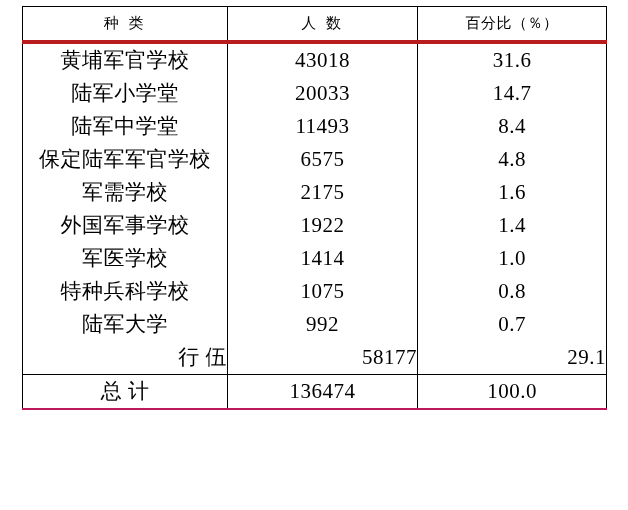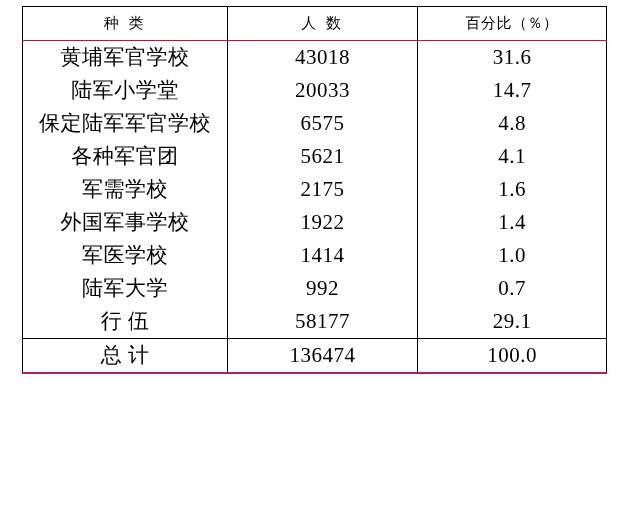--- a/index.html
+++ b/index.html
@@ -49,32 +49,33 @@
     font-size: 15px;
     letter-spacing: 3px;
   }
   table.data-table tr.header-row th.pct {
     letter-spacing: 0.5px;
     text-align: center;
   }
   
   table.data-table tr.header-row th {
     border-top: 1px solid #000;
-    border-bottom: 1px solid #b91c1c;
+    border-bottom: 4px solid #b91c1c;
   }
   table.data-table tr.body-row td {
     border-top: none;
     border-bottom: none;
   }
   table.data-table tr.total-row td {
     border-top: 1px solid #000;
     border-bottom: 2px solid #be185d;
   }
   table.data-table tr.body-row.last td {
     border-bottom: none;
+    text-align: right;
   }
   
   table.data-table td:first-child,
   table.data-table th:first-child {
     border-left: 1px solid #000;
   }
   table.data-table td:last-child,
   table.data-table th:last-child {
     border-right: 1px solid #000;
   }
@@ -115,43 +116,48 @@
         <td>黄埔军官学校</td>
         <td class="num">43018</td>
         <td class="num">31.6</td>
       </tr>
       <tr class="body-row">
         <td>陆军小学堂</td>
         <td class="num">20033</td>
         <td class="num">14.7</td>
       </tr>
       <tr class="body-row">
+        <td>陆军中学堂</td>
+        <td class="num">11493</td>
+        <td class="num">8.4</td>
+      </tr>
+      <tr class="body-row">
         <td>保定陆军军官学校</td>
         <td class="num">6575</td>
         <td class="num">4.8</td>
-      </tr>
-      <tr class="body-row">
-        <td>各种军官团</td>
-        <td class="num">5621</td>
-        <td class="num">4.1</td>
       </tr>
       <tr class="body-row">
         <td>军需学校</td>
         <td class="num">2175</td>
         <td class="num">1.6</td>
       </tr>
       <tr class="body-row">
         <td>外国军事学校</td>
         <td class="num">1922</td>
         <td class="num">1.4</td>
       </tr>
       <tr class="body-row">
         <td>军医学校</td>
         <td class="num">1414</td>
         <td class="num">1.0</td>
+      </tr>
+      <tr class="body-row">
+        <td>特种兵科学校</td>
+        <td class="num">1075</td>
+        <td class="num">0.8</td>
       </tr>
       <tr class="body-row">
         <td>陆军大学</td>
         <td class="num">992</td>
         <td class="num">0.7</td>
       </tr>
       <tr class="body-row last">
         <td>行  伍</td>
         <td class="num">58177</td>
         <td class="num">29.1</td>

